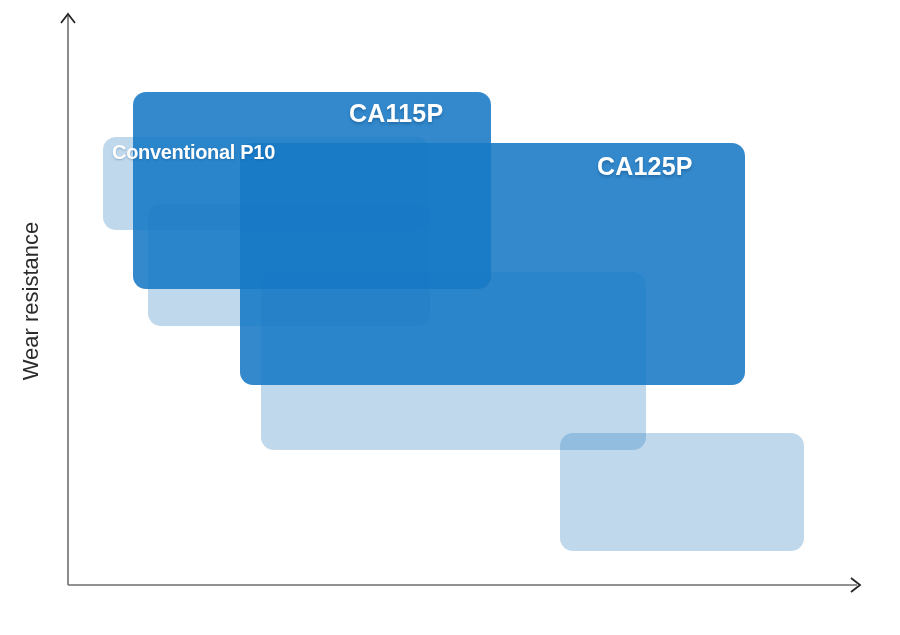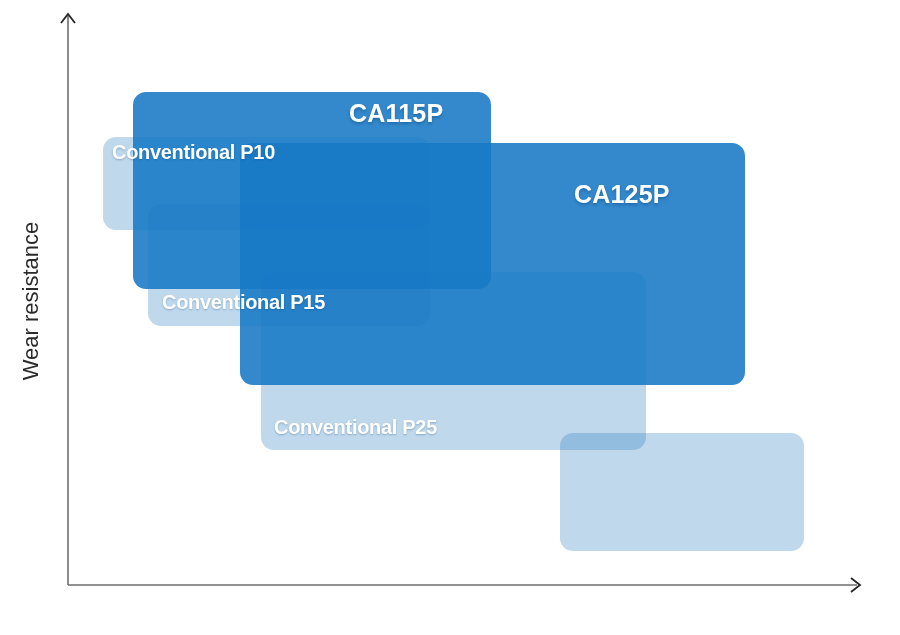--- a/index.html
+++ b/index.html
@@ -74,25 +74,23 @@
     <div class="box" data-tone="light" style="left: 261px; top: 272px; width: 385px; height: 178px;"></div>
 
     <div class="box" data-tone="light" style="left: 560px; top: 433px; width: 244px; height: 118px;"></div>
 
     <div class="box" data-tone="dark" style="left: 133px; top: 92px; width: 358px; height: 197px;"></div>
 
     <div class="box" data-tone="dark" style="left: 240px; top: 143px; width: 505px; height: 242px;"></div>
 
     <div class="region-label conv" style="left: 112px; top: 141px;">Conventional P10</div>
 
-    <div class="region-label conv" style="left: 162px; top: 291px;">Conventional P15</div>
 
-    <div class="region-label conv" style="left: 274px; top: 416px;">Conventional P25</div>
 
 
     <div class="region-label grade" style="left: 349px; top: 100px;">CA115P</div>
 
-    <div class="region-label grade" style="left: 574px; top: 153px; margin-top: 28px;">CA125P</div>
+    <div class="region-label grade" style="left: 597px; top: 153px;">CA125P</div>
   </div>
 
   <div class="axis-label y">Wear resistance</div>
 
 </div>
 
 </body></html>

